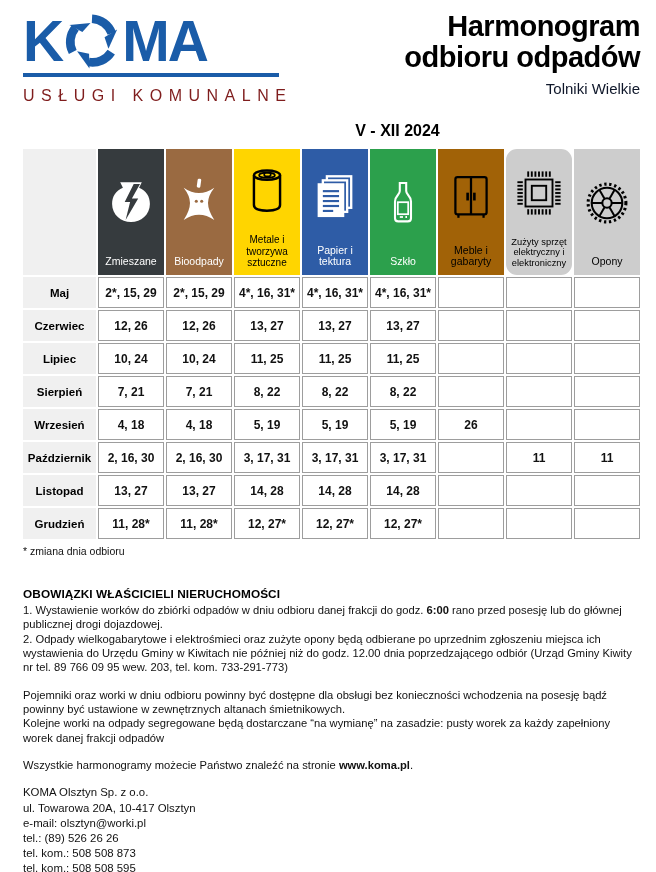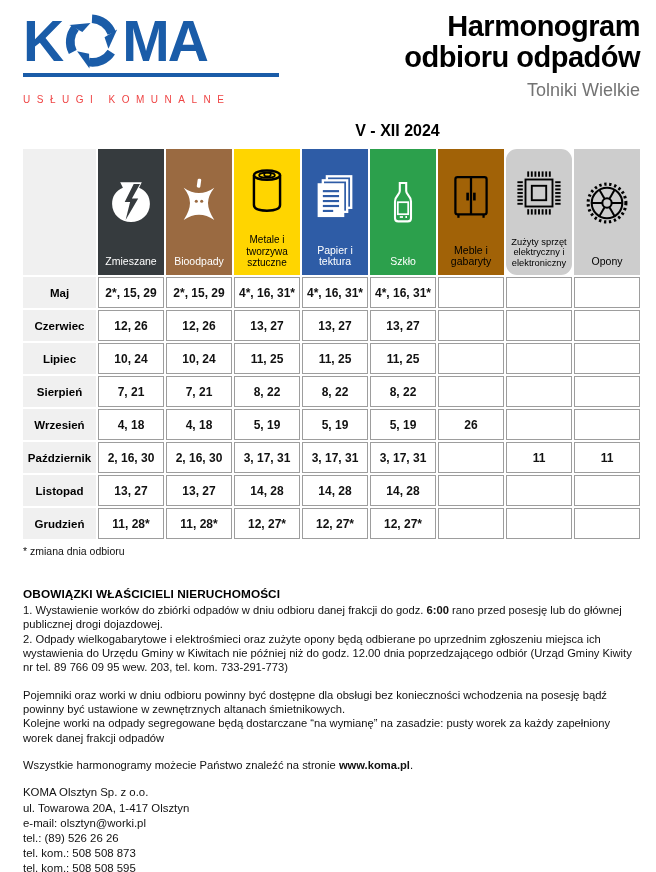--- a/index.html
+++ b/index.html
@@ -8,25 +8,25 @@
   .page { position:relative; width:656px; height:872px; padding:10px 16px 0 23px; overflow:hidden; }
 
   
   .top { display:flex; justify-content:space-between; align-items:flex-start; }
   .logo-block { width:258px; padding-top:2px; }
   .logo-text { display:flex; align-items:center; color:#1a5ca8; font-weight:bold;
                font-size:57px; line-height:1; letter-spacing:-2px; }
   .logo-text .lt { transform:scaleY(1.02); }
   .logo-o { width:58px; height:58px; margin:0 1px; }
   .logo-rule { height:4px; background:#1a5ca8; margin-top:3px; width:256px; }
-  .logo-tagline { color:#ef4444; font-size:10px; font-weight:500; letter-spacing:6.5px;
-                  margin-top:17px; white-space:nowrap; }
+  .logo-tagline { color:#7f1d1d; font-size:16px; font-weight:500; letter-spacing:6.5px;
+                  margin-top:10px; white-space:nowrap; }
   .title-block { text-align:right; padding-top:1px; }
   .title { font-size:29px; font-weight:bold; line-height:1.08; letter-spacing:-0.5px; color:#000; }
-  .subtitle { font-size:18px; margin-top:6px; color:#737373; }
+  .subtitle { font-size:15px; margin-top:6px; color:#0f172a; }
 
   
   .period { width:617px; text-align:center; position:relative; left:66px;
             font-size:16px; font-weight:bold; margin-top:17px; color:#000; }
 
   
   table.schedule { table-layout:fixed; width:621px; border-collapse:separate; border-spacing:2px;
                    margin-top:7px; margin-left:-2px; }
   table.schedule col.c-month { width:73px; }
   th,td { padding:0; }
@@ -353,20 +353,20 @@
     <p>2. Odpady wielkogabarytowe i elektrośmieci oraz zużyte opony będą odbierane po uprzednim zgłoszeniu miejsca ich wystawienia do Urzędu Gminy w Kiwitach nie później niż do godz. 12.00 dnia poprzedzającego odbiór (Urząd Gminy Kiwity nr tel. 89 766 09 95 wew. 203, tel. kom. 733-291-773)</p>
     <div class="gap"></div>
     <p>Pojemniki oraz worki w dniu odbioru powinny być dostępne dla obsługi bez konieczności wchodzenia na posesję bądź powinny być ustawione w zewnętrznych altanach śmietnikowych.</p>
     <p>Kolejne worki na odpady segregowane będą dostarczane “na wymianę” na zasadzie: pusty worek za każdy zapełniony worek danej frakcji odpadów</p>
     <div class="gap"></div>
     <p><span>Wszystkie harmonogramy możecie Państwo znaleźć na stronie </span><span class="b">www.koma.pl</span><span>.</span></p>
   </div>
 
   <div class="contact">
     <div>KOMA Olsztyn Sp. z o.o.</div>
-    <div>ul. Towarowa 20A, 1-417 Olsztyn</div>
+    <div>ul. Towarowa 20A, 10-417 Olsztyn</div>
     <div>e-mail: olsztyn@worki.pl</div>
     <div>tel.: (89) 526 26 26</div>
     <div>tel. kom.: 508 508 873</div>
     <div>tel. kom.: 508 508 595</div>
   </div>
 
 </div>
 
 </body></html>

